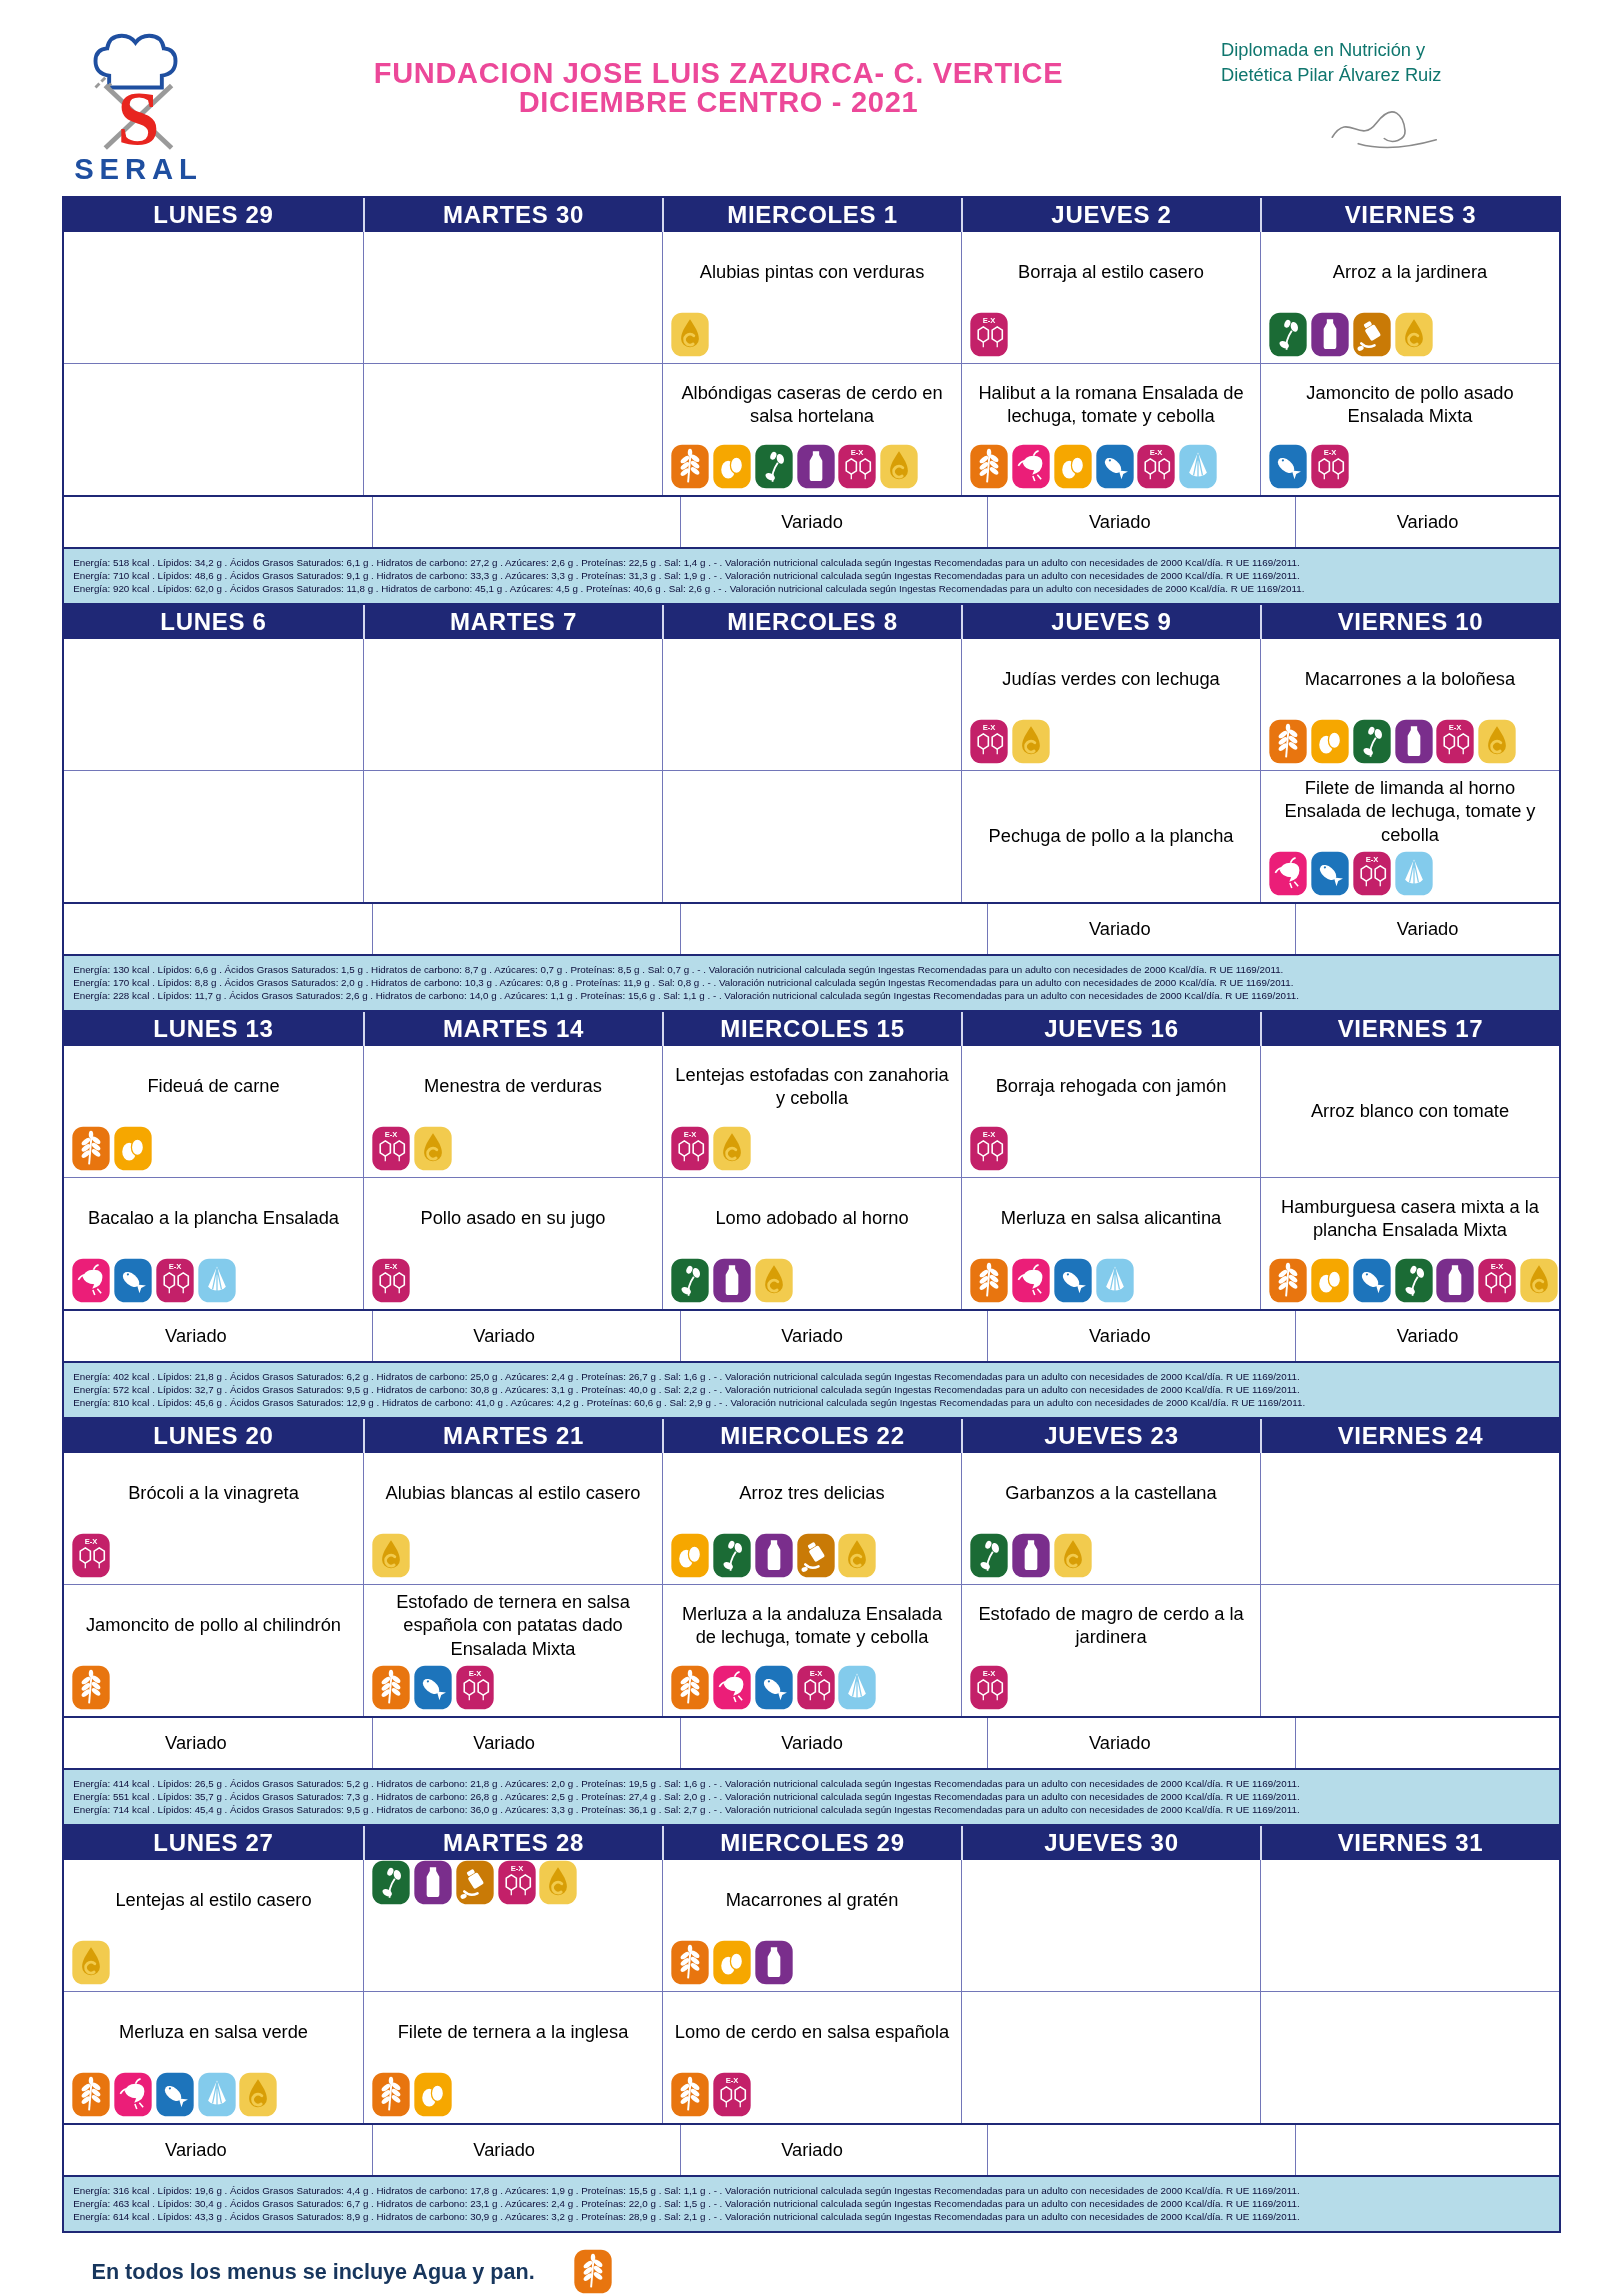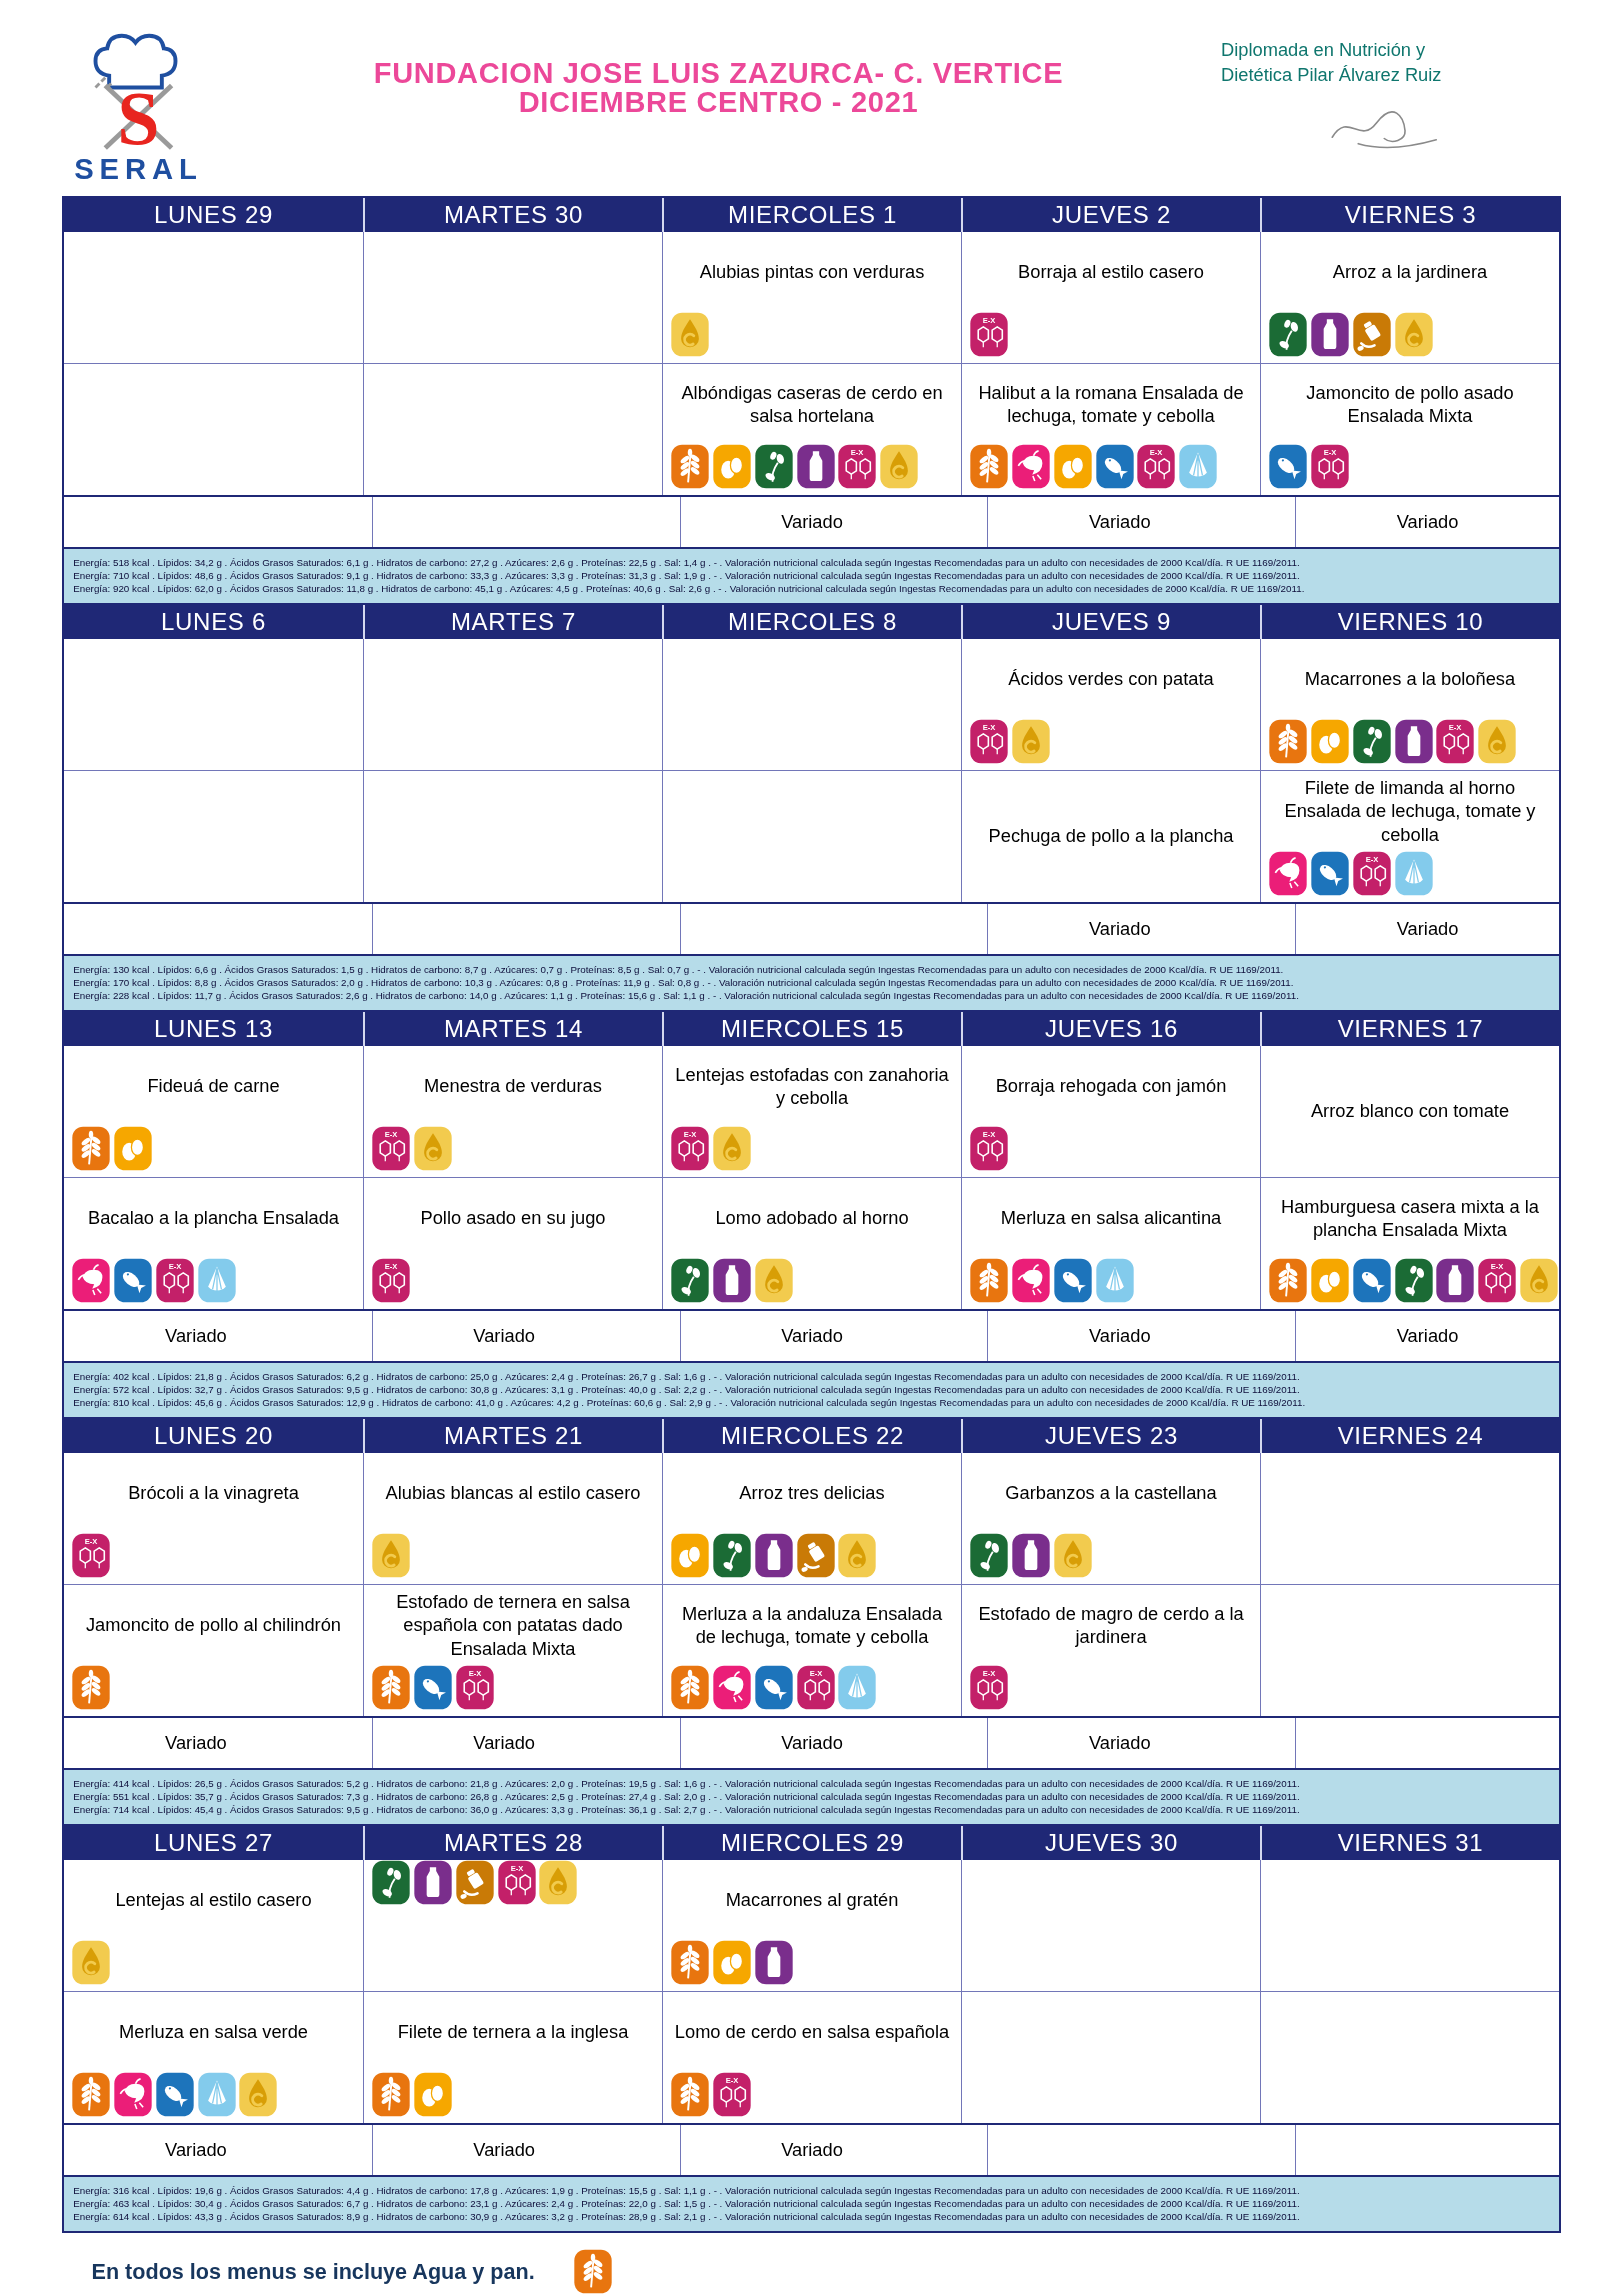--- a/index.html
+++ b/index.html
@@ -15,21 +15,21 @@
   .credbox{width:340px;flex:none;padding-top:11.8px;text-align:left;}
   .cred{font-size:18.3px;line-height:1.4;color:#0f766e;}
   .sig{margin-top:18.3px;margin-left:98px;}
 
   
   #weeks{margin-top:6.5px;}
   .week{border:2px solid #1F2876;}
   .week + .week{border-top:none;}
   .hrow{display:grid;grid-template-columns:repeat(5,1fr);background:#1F2876;}
   .hcell{height:34px;display:flex;align-items:center;justify-content:center;color:#fff;
-         font-weight:normal;font-size:24px;letter-spacing:0.7px;border-left:2px solid #d4d8ef;}
+         font-weight:bold;font-size:24px;letter-spacing:0.7px;border-left:2px solid #d4d8ef;}
   .hcell:first-child{border-left:none;}
   .crow,.drow{display:grid;grid-template-columns:repeat(5,1fr);}
   .crow{height:131px;}
   .crow.first{border-bottom:1.3px solid #7276b8;}
   .crow.second{border-bottom:2px solid #1F2876;}
   .cell{border-left:1.3px solid #7276b8;display:flex;flex-direction:column;overflow:hidden;box-sizing:border-box;}
   .cell:first-child{border-left:none;}
   .dishwrap{flex:1;display:flex;align-items:center;justify-content:center;padding:3.9px 6.5px;}
   .dish{font-size:18.3px;text-align:center;line-height:1.28;}
   .icons{display:flex;gap:3.9px;padding:0 2.6px 5.2px 7.9px;flex:none;}
@@ -291,21 +291,21 @@
           <div class="hcell">MIERCOLES 8</div>
           <div class="hcell">JUEVES 9</div>
           <div class="hcell">VIERNES 10</div>
         </div>
         <div class="crow first">
           <div class="cell"></div>
           <div class="cell"></div>
           <div class="cell"></div>
           <div class="cell">
             <div class="dishwrap">
-              <div class="dish">Ácidos verdes con patata</div>
+              <div class="dish">Judías verdes con lechuga</div>
             </div>
             <div class="icons">
               <span class="al"><svg width="38" height="45" viewBox="0 0 60 70">
                   <rect x="0.5" y="0.5" width="59" height="69" rx="17" fill="#C32069"></rect>
                   <text x="30" y="17" font-size="12" font-weight="bold" fill="#fff" text-anchor="middle" font-family="'Liberation Sans',sans-serif">E-X</text>
                <polygon points="21,23 29,28 29,42 21,47 13,42 13,28" fill="none" stroke="#fff" stroke-width="2.5"></polygon>
                <polygon points="43,23 51,28 51,42 43,47 35,42 35,28" fill="none" stroke="#fff" stroke-width="2.5"></polygon>
                <path d="M21 47 v8 M43 47 v8" stroke="#fff" stroke-width="2"></path>
                 </svg></span>
               <span class="al"><svg width="38" height="45" viewBox="0 0 60 70">

